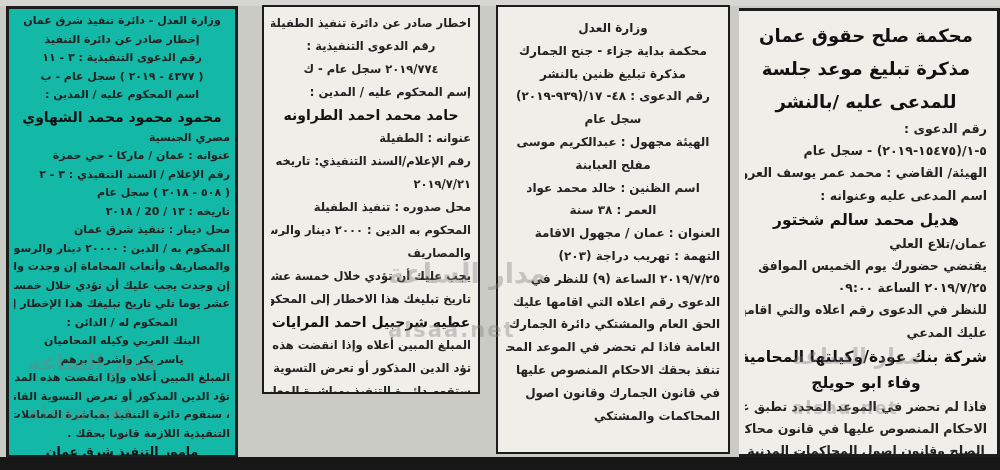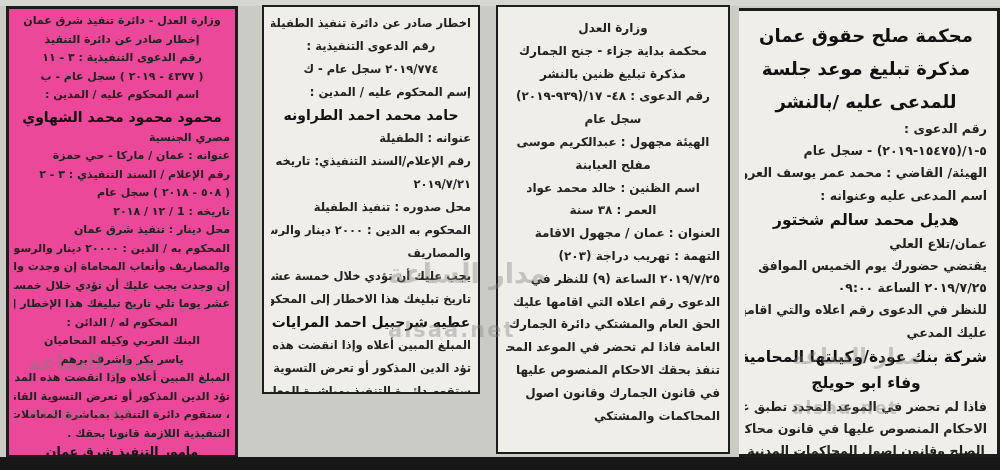--- a/index.html
+++ b/index.html
@@ -13,21 +13,21 @@
     position:absolute;left:0;top:457px;width:1000px;height:13px;
     background:#171717;
   }
   .scan-top-shade{
     position:absolute;left:0;top:0;width:1000px;height:6px;background:#d6d6d2;
   }
   .notice{
     position:absolute;background:#f0eee8;border:2px solid #1c1c1c;
     box-sizing:border-box;color:#1f1f1f;overflow:hidden;
   }
-  #notice-east-amman{left:6px;top:6px;width:232px;height:452px;border-width:3px;background:#ec4899;padding:3px 5px;}
+  #notice-east-amman{left:6px;top:6px;width:232px;height:452px;border-width:3px;background:#14b8a6;padding:3px 5px;}
   #notice-tafileh{left:262px;top:5px;width:218px;height:389px;padding:5px 7px;}
   #notice-customs{left:496px;top:5px;width:234px;height:449px;padding:10px 8px;}
   #notice-amman-solh{left:739px;top:8px;width:261px;height:449px;border-width:3px;border-right-width:3px;border-left:none;padding:8px 10px 4px 6px;}
   .lines{width:100%;}
   .ln{
     font-weight:700;text-align:right;white-space:nowrap;overflow:hidden;
     color:#222;
   }
   
   #notice-east-amman .ln{font-size:11px;line-height:18.5px;}
@@ -67,21 +67,21 @@
       <div class="ln c">وزارة العدل - دائرة تنفيذ شرق عمان</div>
       <div class="ln c">إخطار صادر عن دائرة التنفيذ</div>
       <div class="ln c">رقم الدعوى التنفيذية : ٣ - ١١</div>
       <div class="ln c">( ٤٣٧٧ - ٢٠١٩ ) سجل عام - ب</div>
       <div class="ln c">اسم المحكوم عليه / المدين :</div>
       <div class="ln n">محمود محمود محمد الشهاوي</div>
       <div class="ln ">مصري الجنسية</div>
       <div class="ln ">عنوانه : عمان / ماركا - حي حمزة</div>
       <div class="ln ">رقم الإعلام / السند التنفيذي : ٣ - ٢</div>
       <div class="ln ">( ٥٠٨ - ٢٠١٨ ) سجل عام</div>
-      <div class="ln ">تاريخه : 1 / ١٢ / ٢٠١٨</div>
+      <div class="ln ">تاريخه : ١٣ / 20 / ٢٠١٨</div>
       <div class="ln ">محل دينار : تنفيذ شرق عمان</div>
       <div class="ln ">المحكوم به / الدين : ٢٠٠٠٠ دينار والرسوم</div>
       <div class="ln ">والمصاريف وأتعاب المحاماة إن وجدت والفائدة</div>
       <div class="ln ">إن وجدت  يجب عليك أن تؤدي خلال خمسة</div>
       <div class="ln ">عشر يوما تلي تاريخ تبليغك هذا الإخطار إلى</div>
       <div class="ln c">المحكوم له / الدائن :</div>
       <div class="ln c">البنك العربي وكيله المحاميان</div>
       <div class="ln c">ياسر بكر واشرف برهم</div>
       <div class="ln ">المبلغ المبين أعلاه  وإذا انقضت هذه المدة ولم</div>
       <div class="ln ">تؤد الدين المذكور أو تعرض التسوية القانونية</div>

